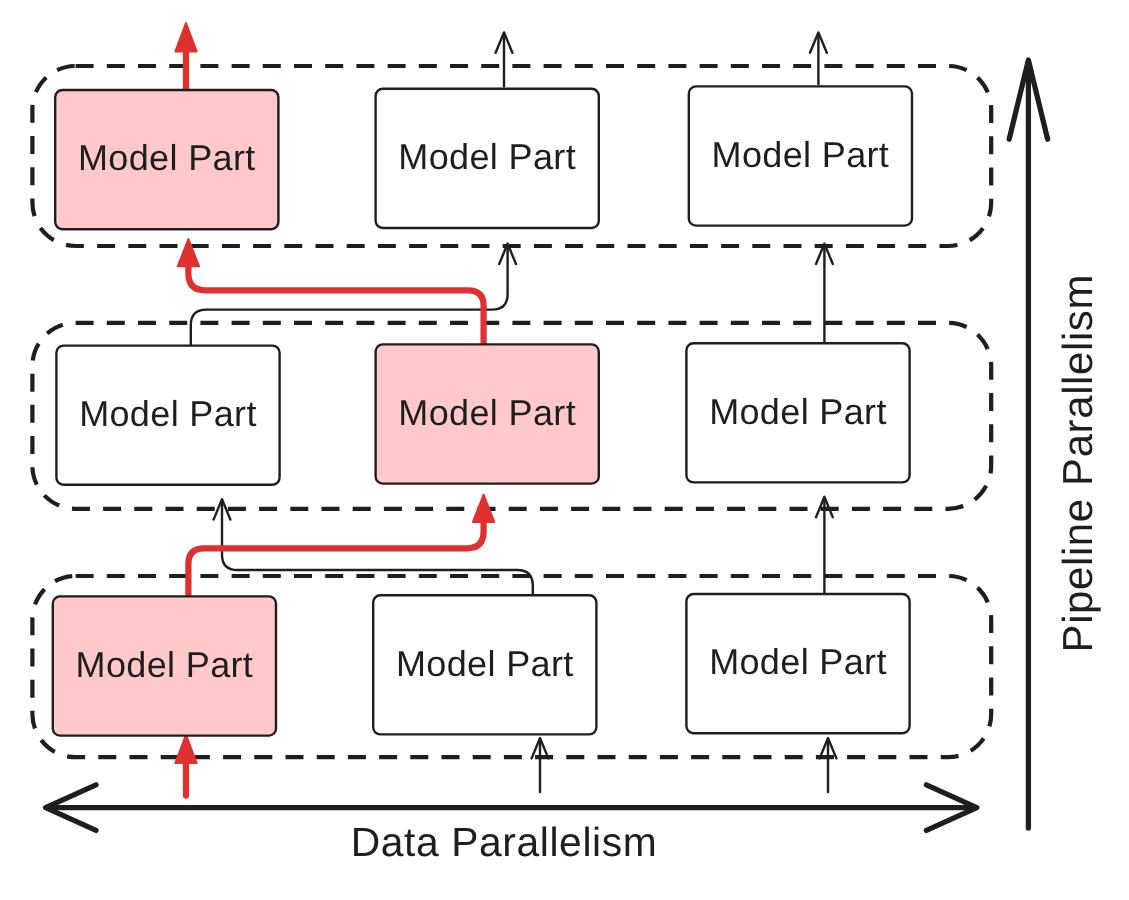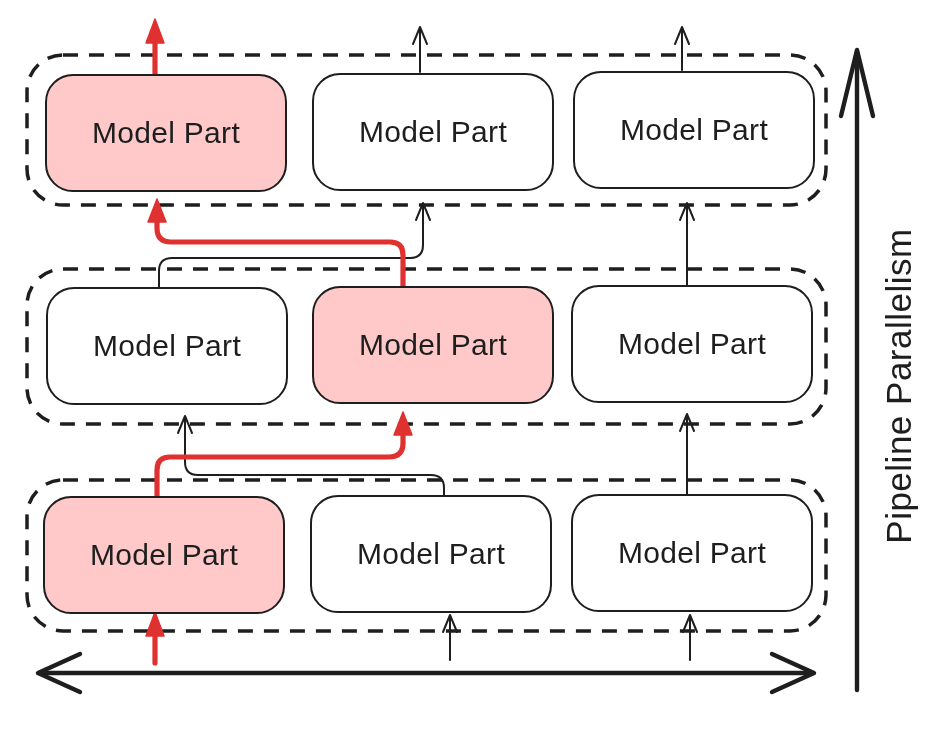--- a/index.html
+++ b/index.html
@@ -13,22 +13,22 @@
   .canvas { position:relative; width:941px; height:750px; }
   svg.layer { position:absolute; left:0; top:0; }
 
   .dashed-stage { fill:none; stroke:var(--ink); stroke-width:3.5; stroke-dasharray:15 11; }
   .thin-arrow  { fill:none; stroke:var(--ink); stroke-width:2; stroke-linecap:round; stroke-linejoin:round; }
   .red-arrow   { fill:none; stroke:var(--red); stroke-width:5.2; stroke-linecap:round; stroke-linejoin:round; }
   .red-head    { fill:var(--red); stroke:var(--red); stroke-width:1.5; stroke-linejoin:round; }
   .axis-arrow  { fill:none; stroke:var(--ink); stroke-width:4.4; stroke-linecap:round; stroke-linejoin:round; }
 
   .model-box {
-    position:absolute; width:242px; height:118px; box-sizing:border-box;
-    border:2.2px solid var(--ink); border-radius:28px; background:#ffffff;
+    position:absolute; width:188px; height:118px; box-sizing:border-box;
+    border:2.2px solid var(--ink); border-radius:7px; background:#ffffff;
     display:flex; align-items:center; justify-content:center;
     font-size:30px; letter-spacing:.3px;
   }
   .model-box.highlighted { background:var(--pink); }
 
   .axis-label-x {
     position:absolute; left:170px; top:683px; width:500px;
     text-align:center; font-size:34px; letter-spacing:.5px;
   }
   .axis-label-y {
@@ -122,15 +122,16 @@
   <div class="model-box highlighted" style="left:43px;  top:496px;">
       <span>Model Part</span>
     </div>
   <div class="model-box" style="left:310px; top:495px;">
       <span>Model Part</span>
     </div>
   <div class="model-box" style="left:571px; top:494px;">
       <span>Model Part</span>
     </div>
 
+  <div class="axis-label-x">Data Parallelism</div>
   <div class="axis-label-y">Pipeline Parallelism</div>
 
 </div>
 
 </body></html>

